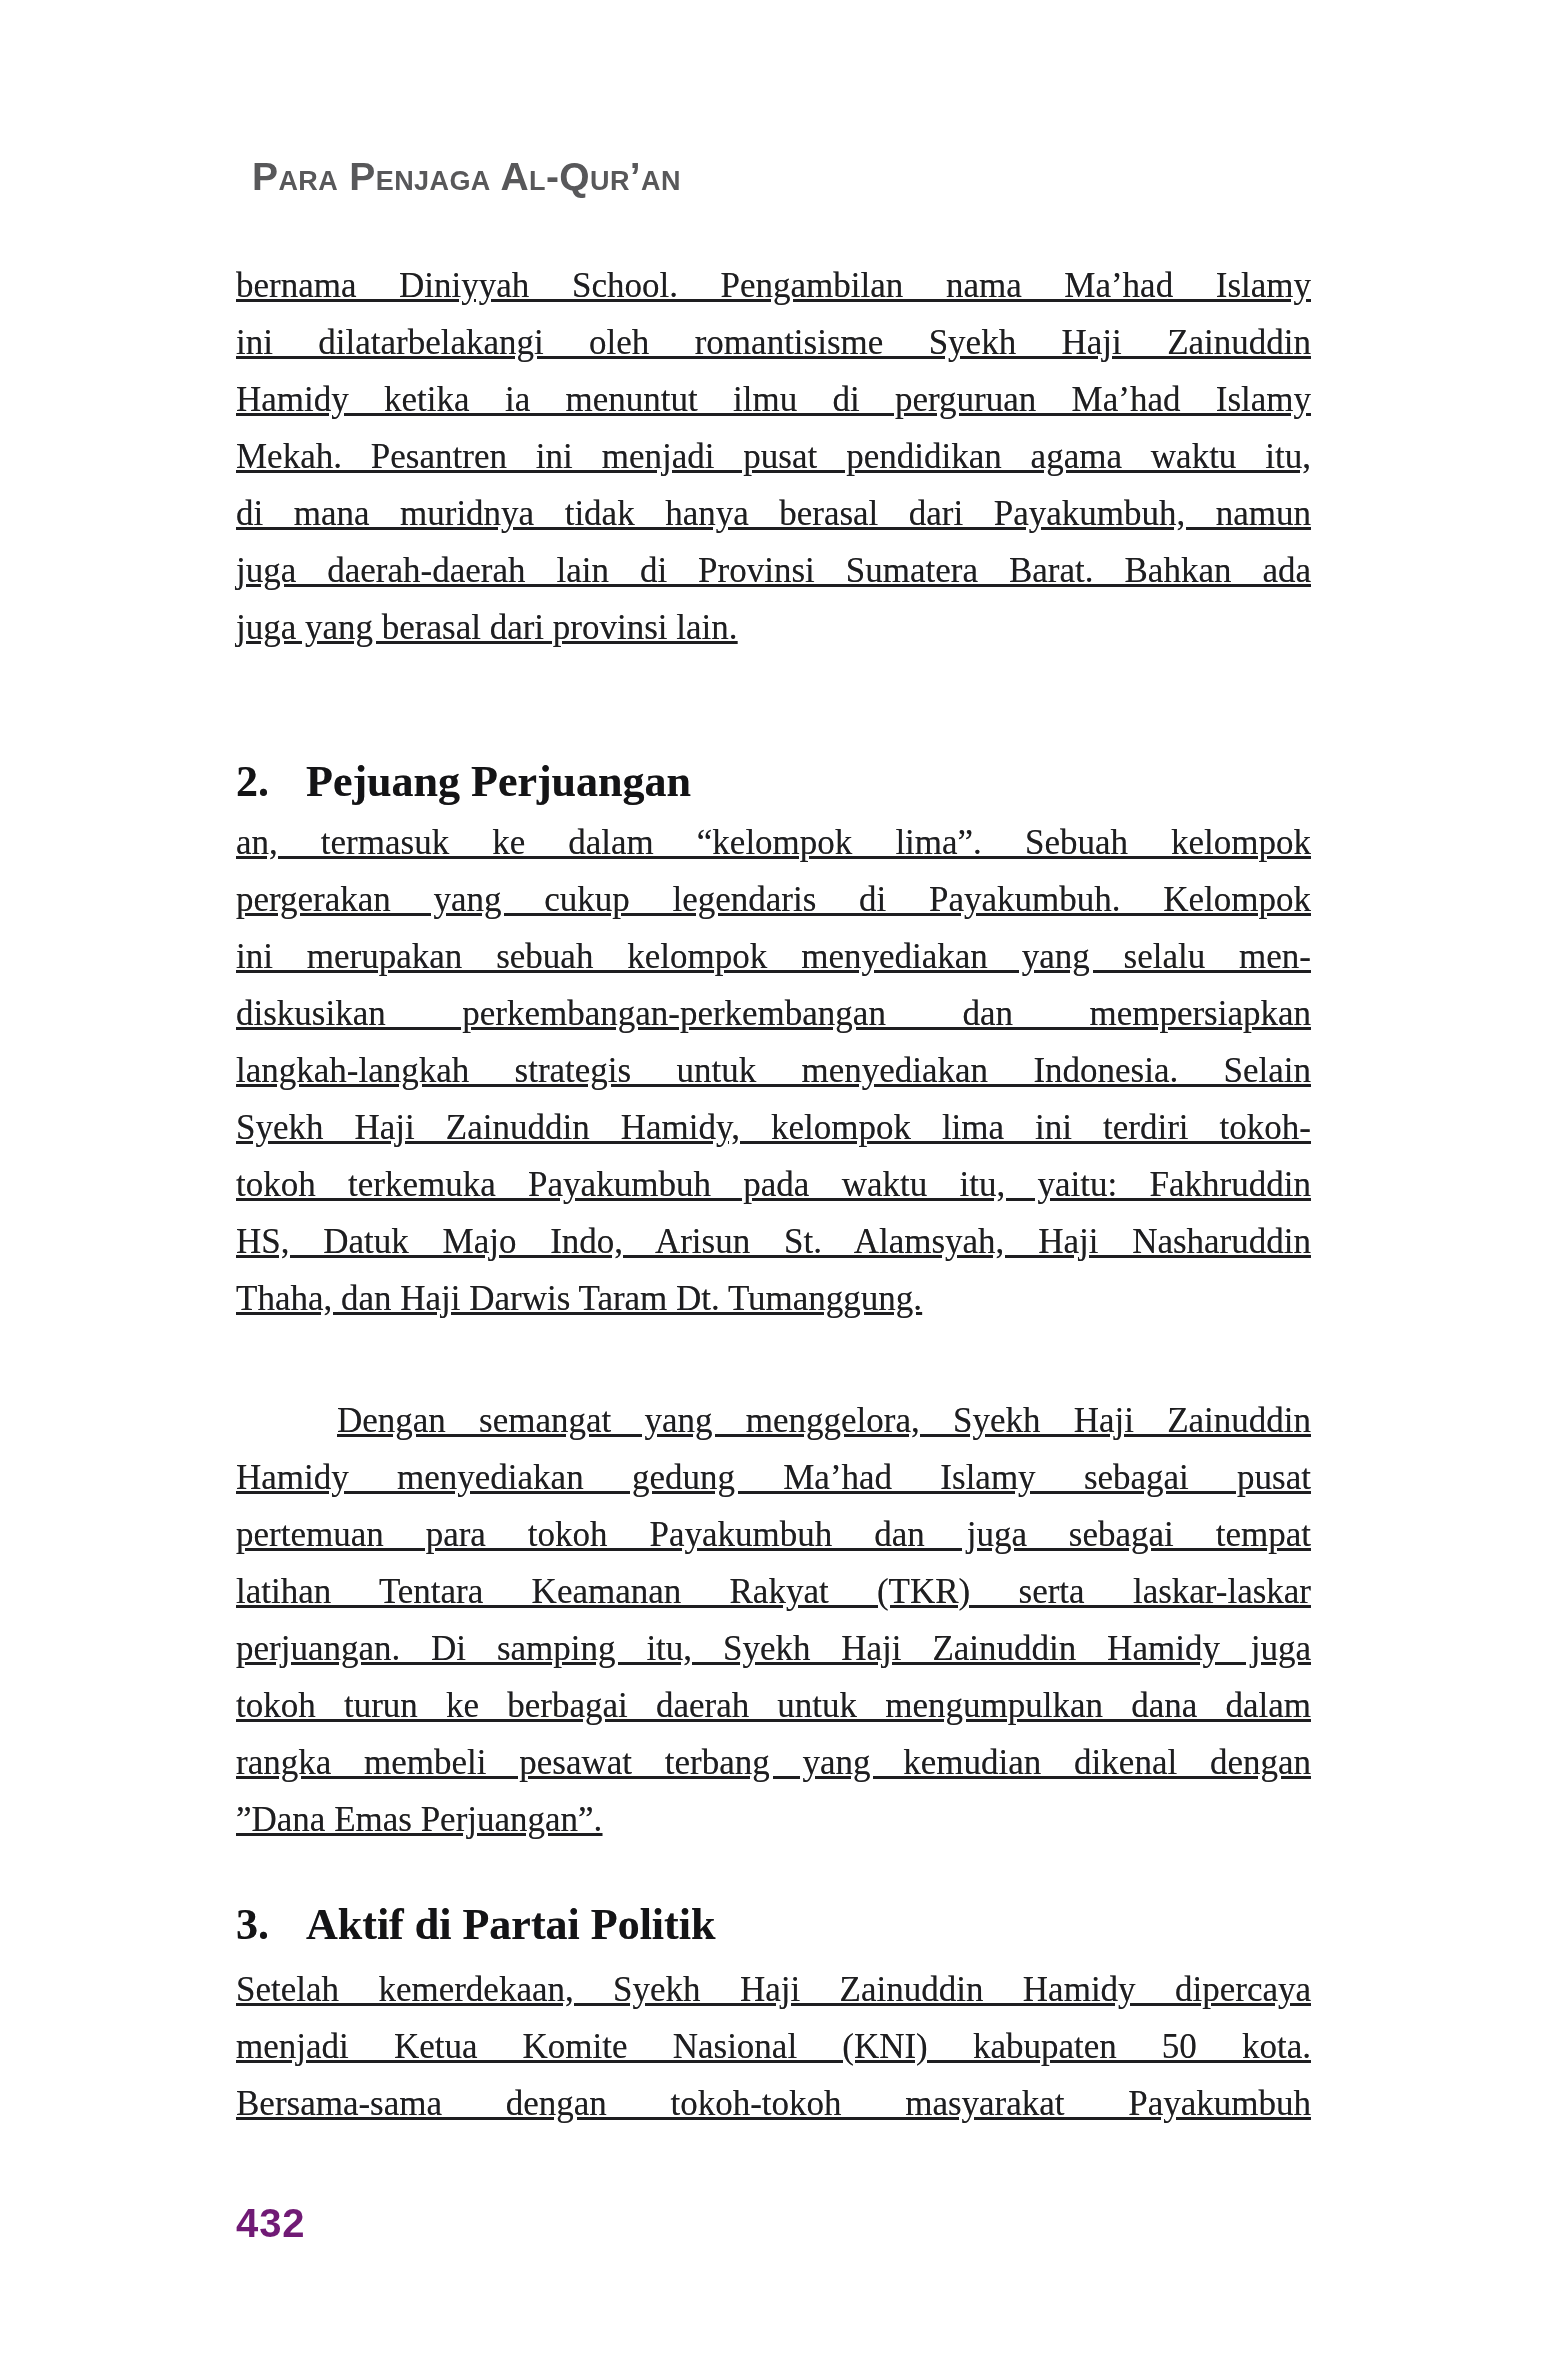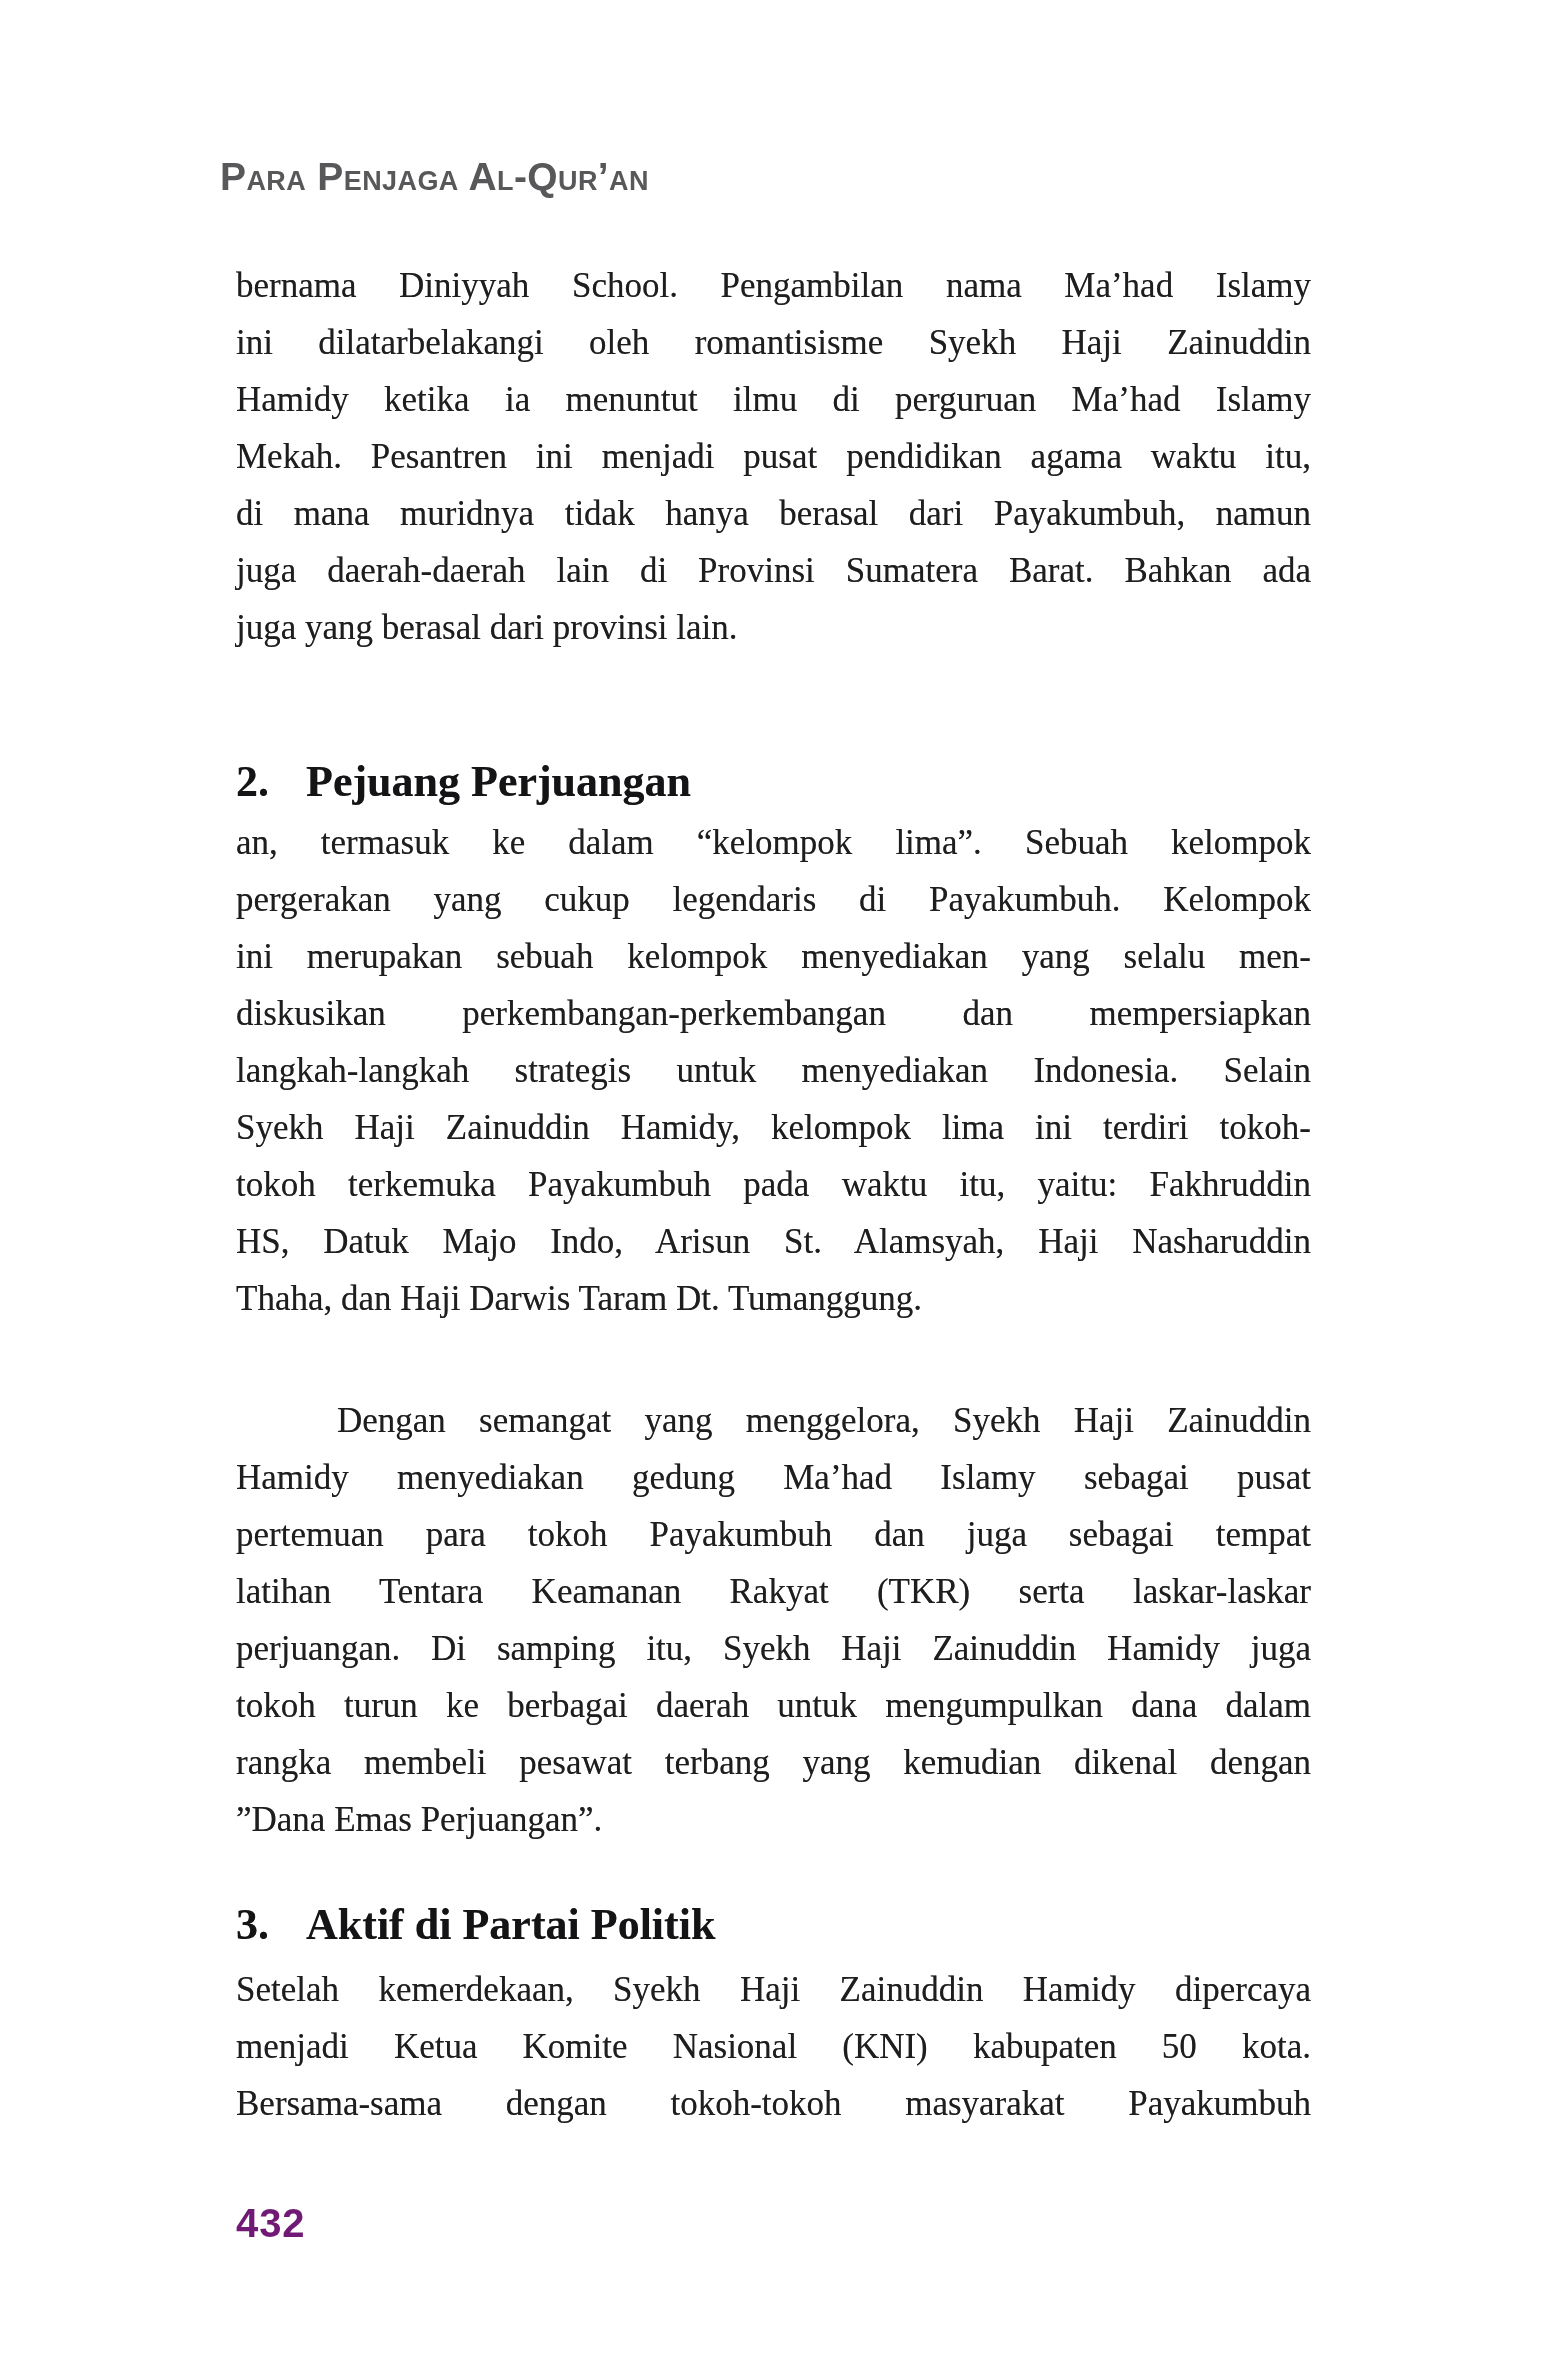--- a/index.html
+++ b/index.html
@@ -6,21 +6,21 @@
   .page {
     position: relative;
     width: 1549px;
     height: 2377px;
     background: #ffffff;
     overflow: hidden;
     font-family: "Liberation Serif", "DejaVu Serif", serif;
   }
   .running-header {
     position: absolute;
-    left: 220px;
+    left: 252px;
     top: 154px;
     font-family: "Liberation Sans", "DejaVu Sans", sans-serif;
     font-weight: 700;
     font-size: 39px;
     line-height: 46px;
     color: #58585a;
     font-variant-caps: small-caps;
     letter-spacing: 0.4px;
   }
   .textblock {
@@ -30,20 +30,21 @@
     font-size: 35px;
     line-height: 57px;
     color: #1e1e20;
     text-shadow: 0 0 0.5px rgba(20,20,20,0.55);
   }
   .tline {
     text-align: justify;
     text-align-last: justify;
     height: 57px;
     white-space: normal;
+    text-decoration: underline;
   }
   .tline.endline { text-align-last: left; }
   .para-1 { top: 257px; }
   .para-2 { top: 814px; }
   .para-3 { top: 1392px; }
   .para-4 { top: 1961px; }
   [data-name="paragraph-3"] .tline:first-child { text-indent: 101px; }
   .heading {
     position: absolute;
     left: 236px;

